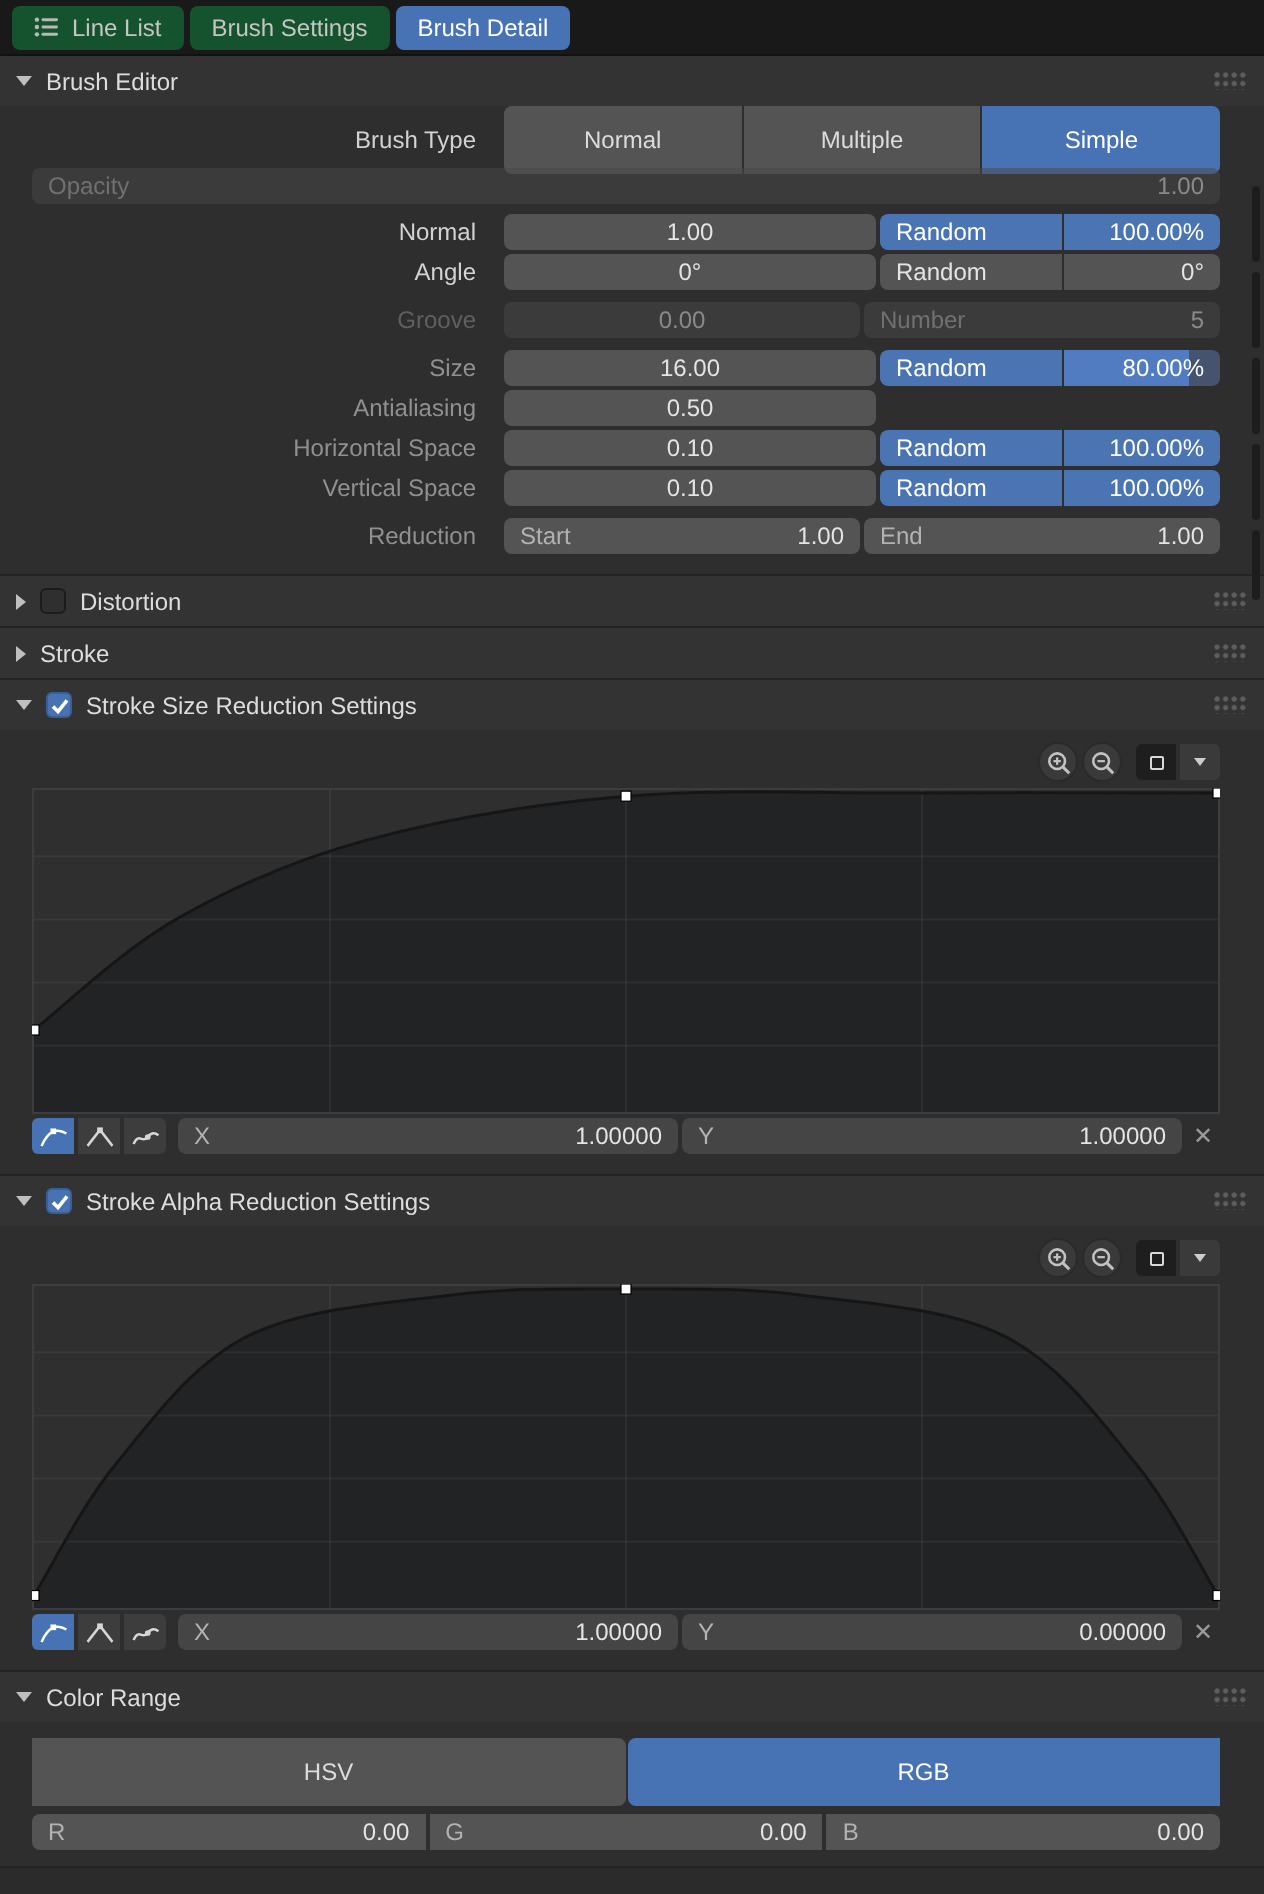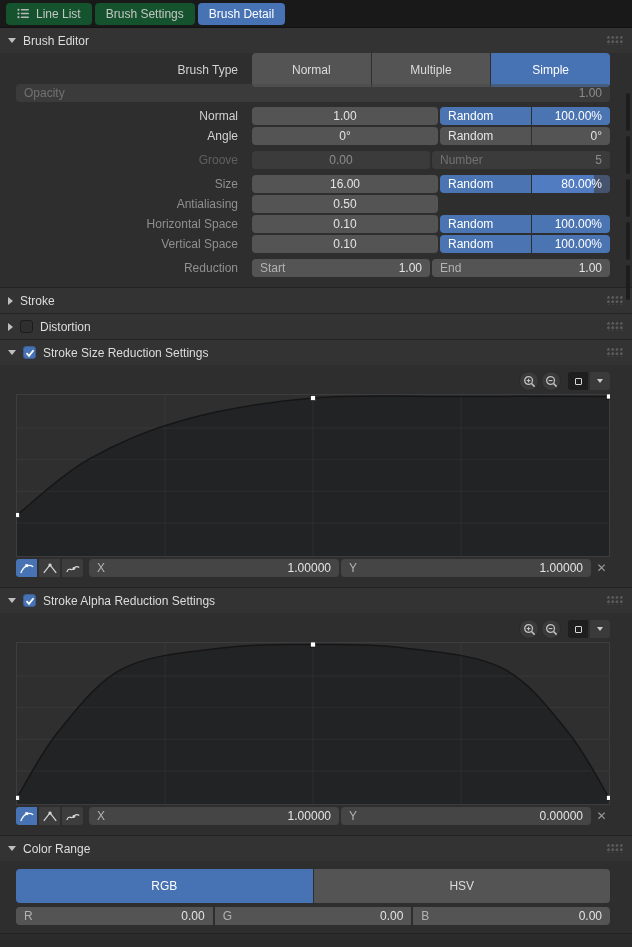--- a/index.html
+++ b/index.html
@@ -280,30 +280,30 @@
           </div>
         </div>
       </div>
 
     </div>
   </section>
 
   <section class="panel">
     <header class="panel-header">
       <span class="chev-right"></span>
-      <span class="panel-title">Stroke</span>
+      <span class="checkbox"></span>
+      <span class="panel-title">Distortion</span>
       <span class="grip"></span>
     </header>
   </section>
 
   <section class="panel">
     <header class="panel-header">
       <span class="chev-right"></span>
-      <span class="checkbox"></span>
-      <span class="panel-title">Distortion</span>
+      <span class="panel-title">Stroke</span>
       <span class="grip"></span>
     </header>
   </section>
 
   <section class="panel">
     <header class="panel-header">
       <span class="chev-down"></span>
       <span class="checkbox checked">
         <svg width="10" height="10" viewBox="0 0 10 10">
             <polyline points="1.5,5.2 4,7.8 8.5,2.2" fill="none" stroke="#fff" stroke-width="1.8"></polyline>
@@ -468,22 +468,22 @@
   </section>
 
   <section class="panel">
     <header class="panel-header">
       <span class="chev-down"></span>
       <span class="panel-title">Color Range</span>
       <span class="grip"></span>
     </header>
     <div class="panel-body" style="padding:6px 22px 8px 16px;">
       <div class="modes">
+        <button class="seg last">HSV</button>
         <button class="seg first active">RGB</button>
-        <button class="seg last">HSV</button>
       </div>
       <div class="channels">
         <div class="field labeled chfield first">
           <span class="fl">R</span>
           <span>0.00</span>
         </div>
         <div class="field labeled chfield mid">
           <span class="fl">G</span>
           <span>0.00</span>
         </div>

